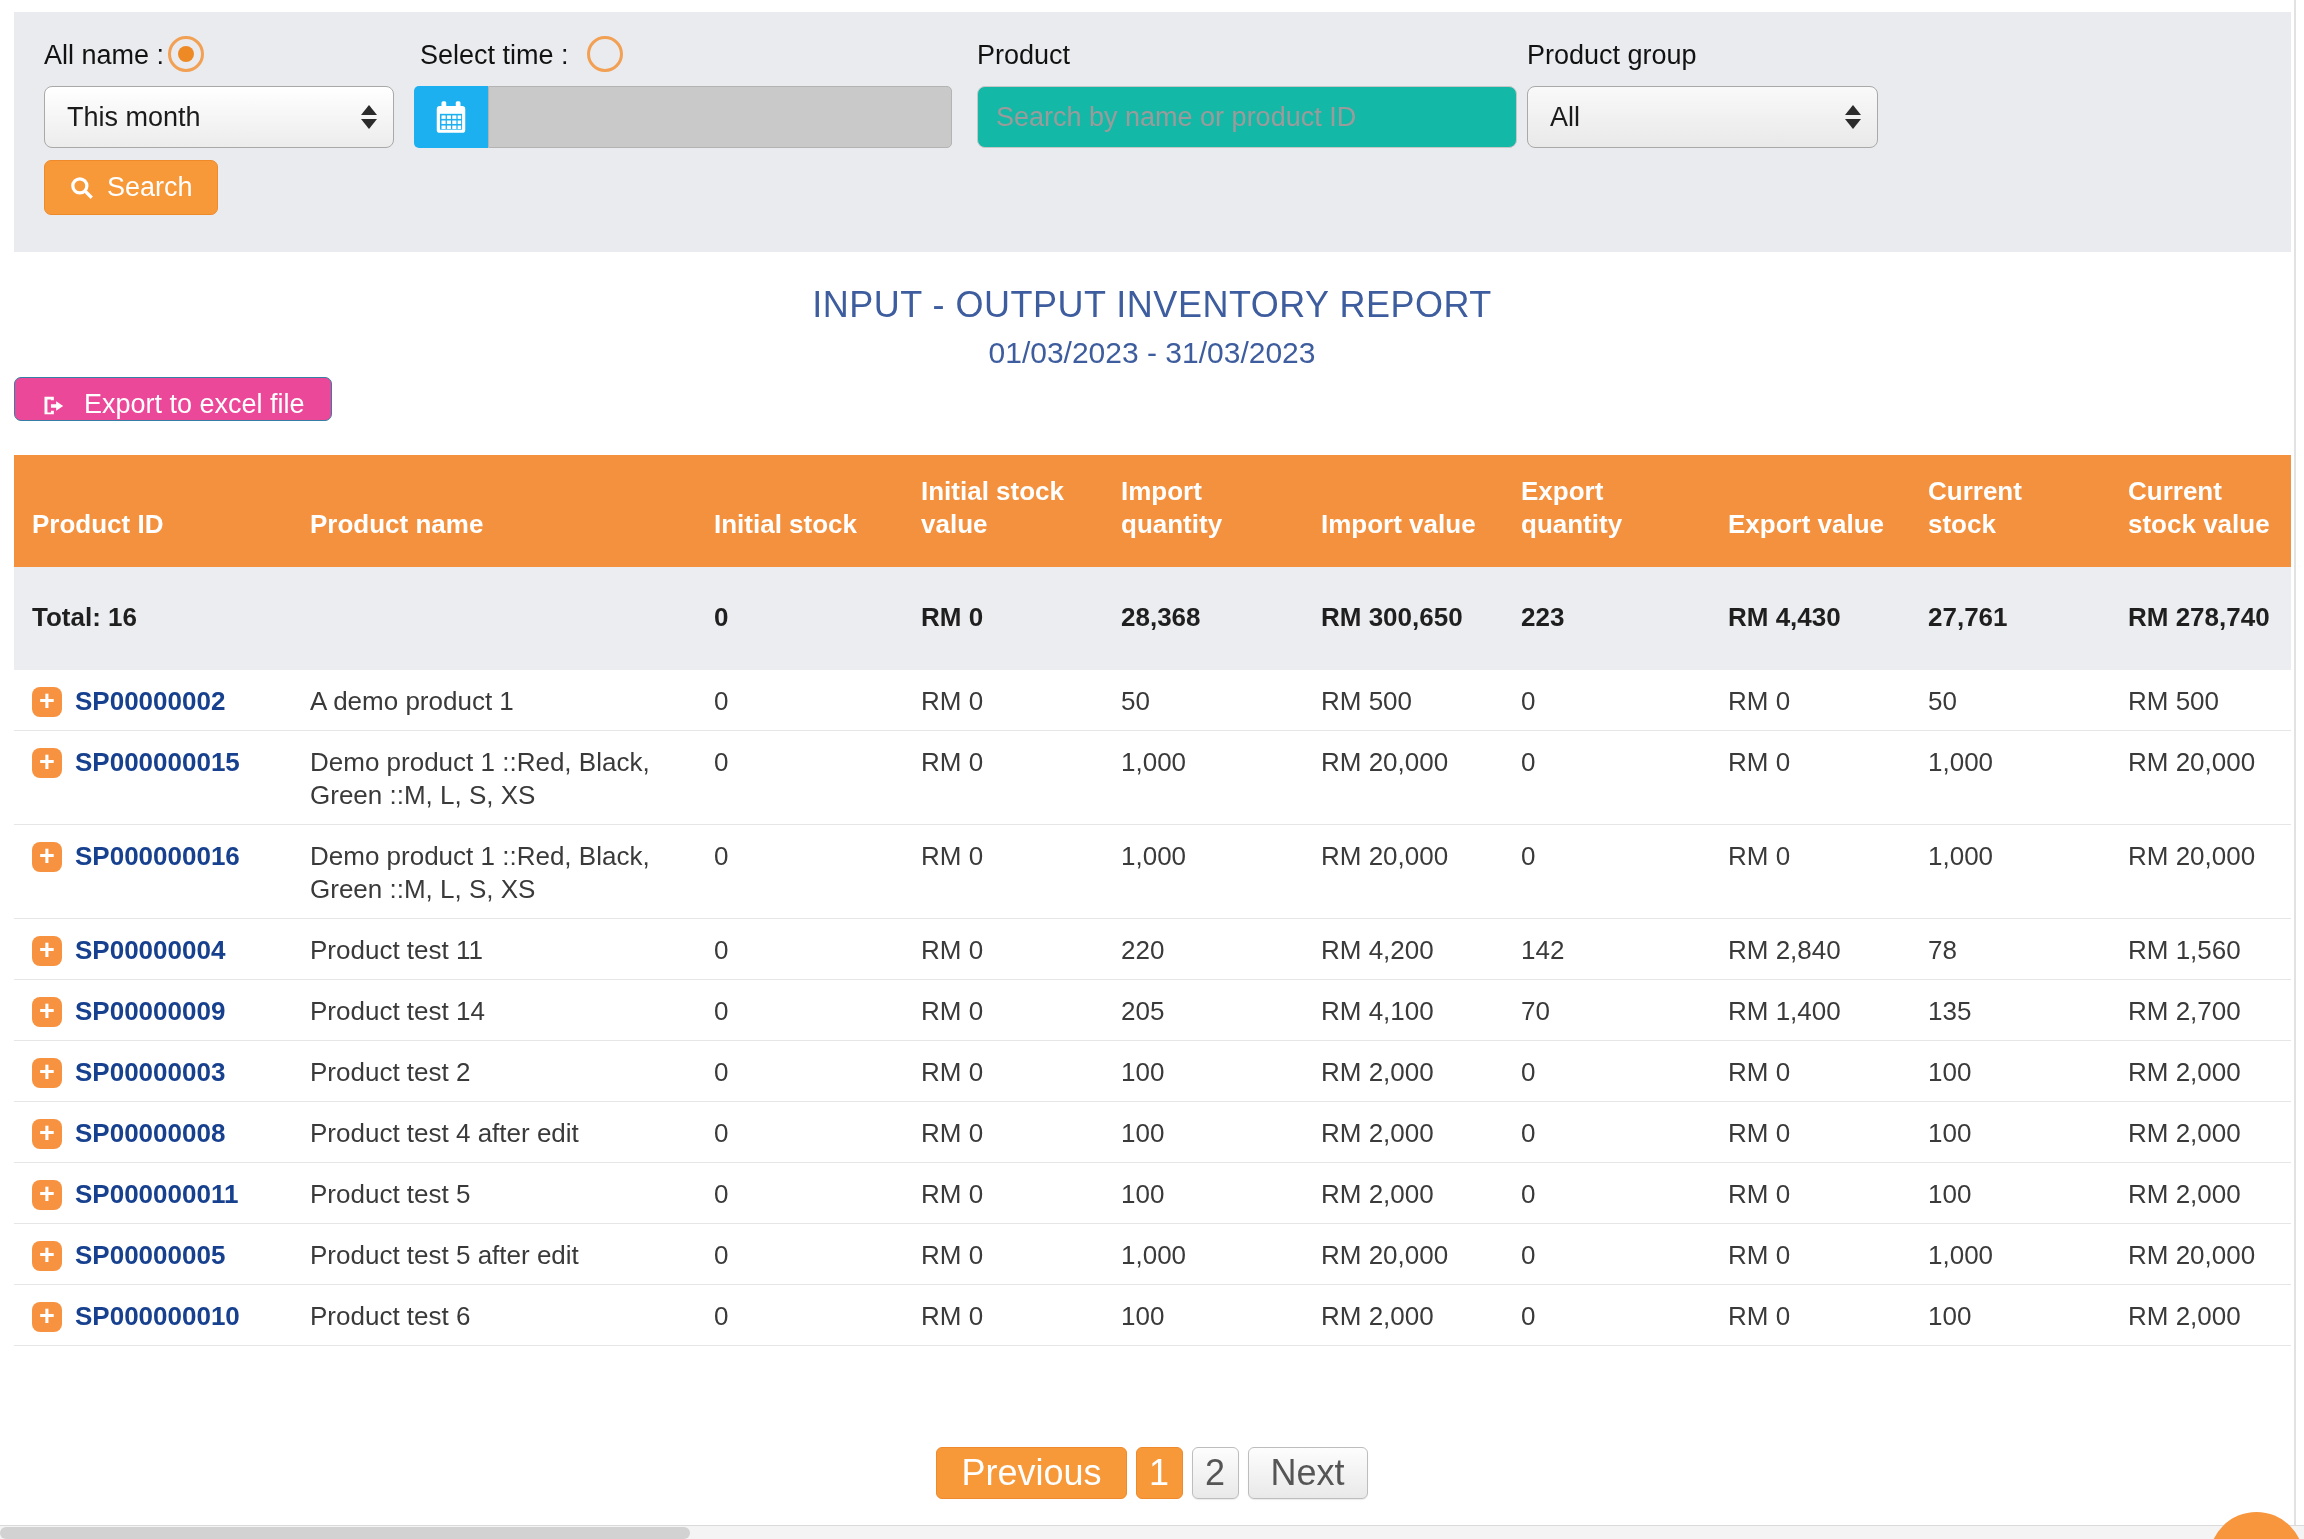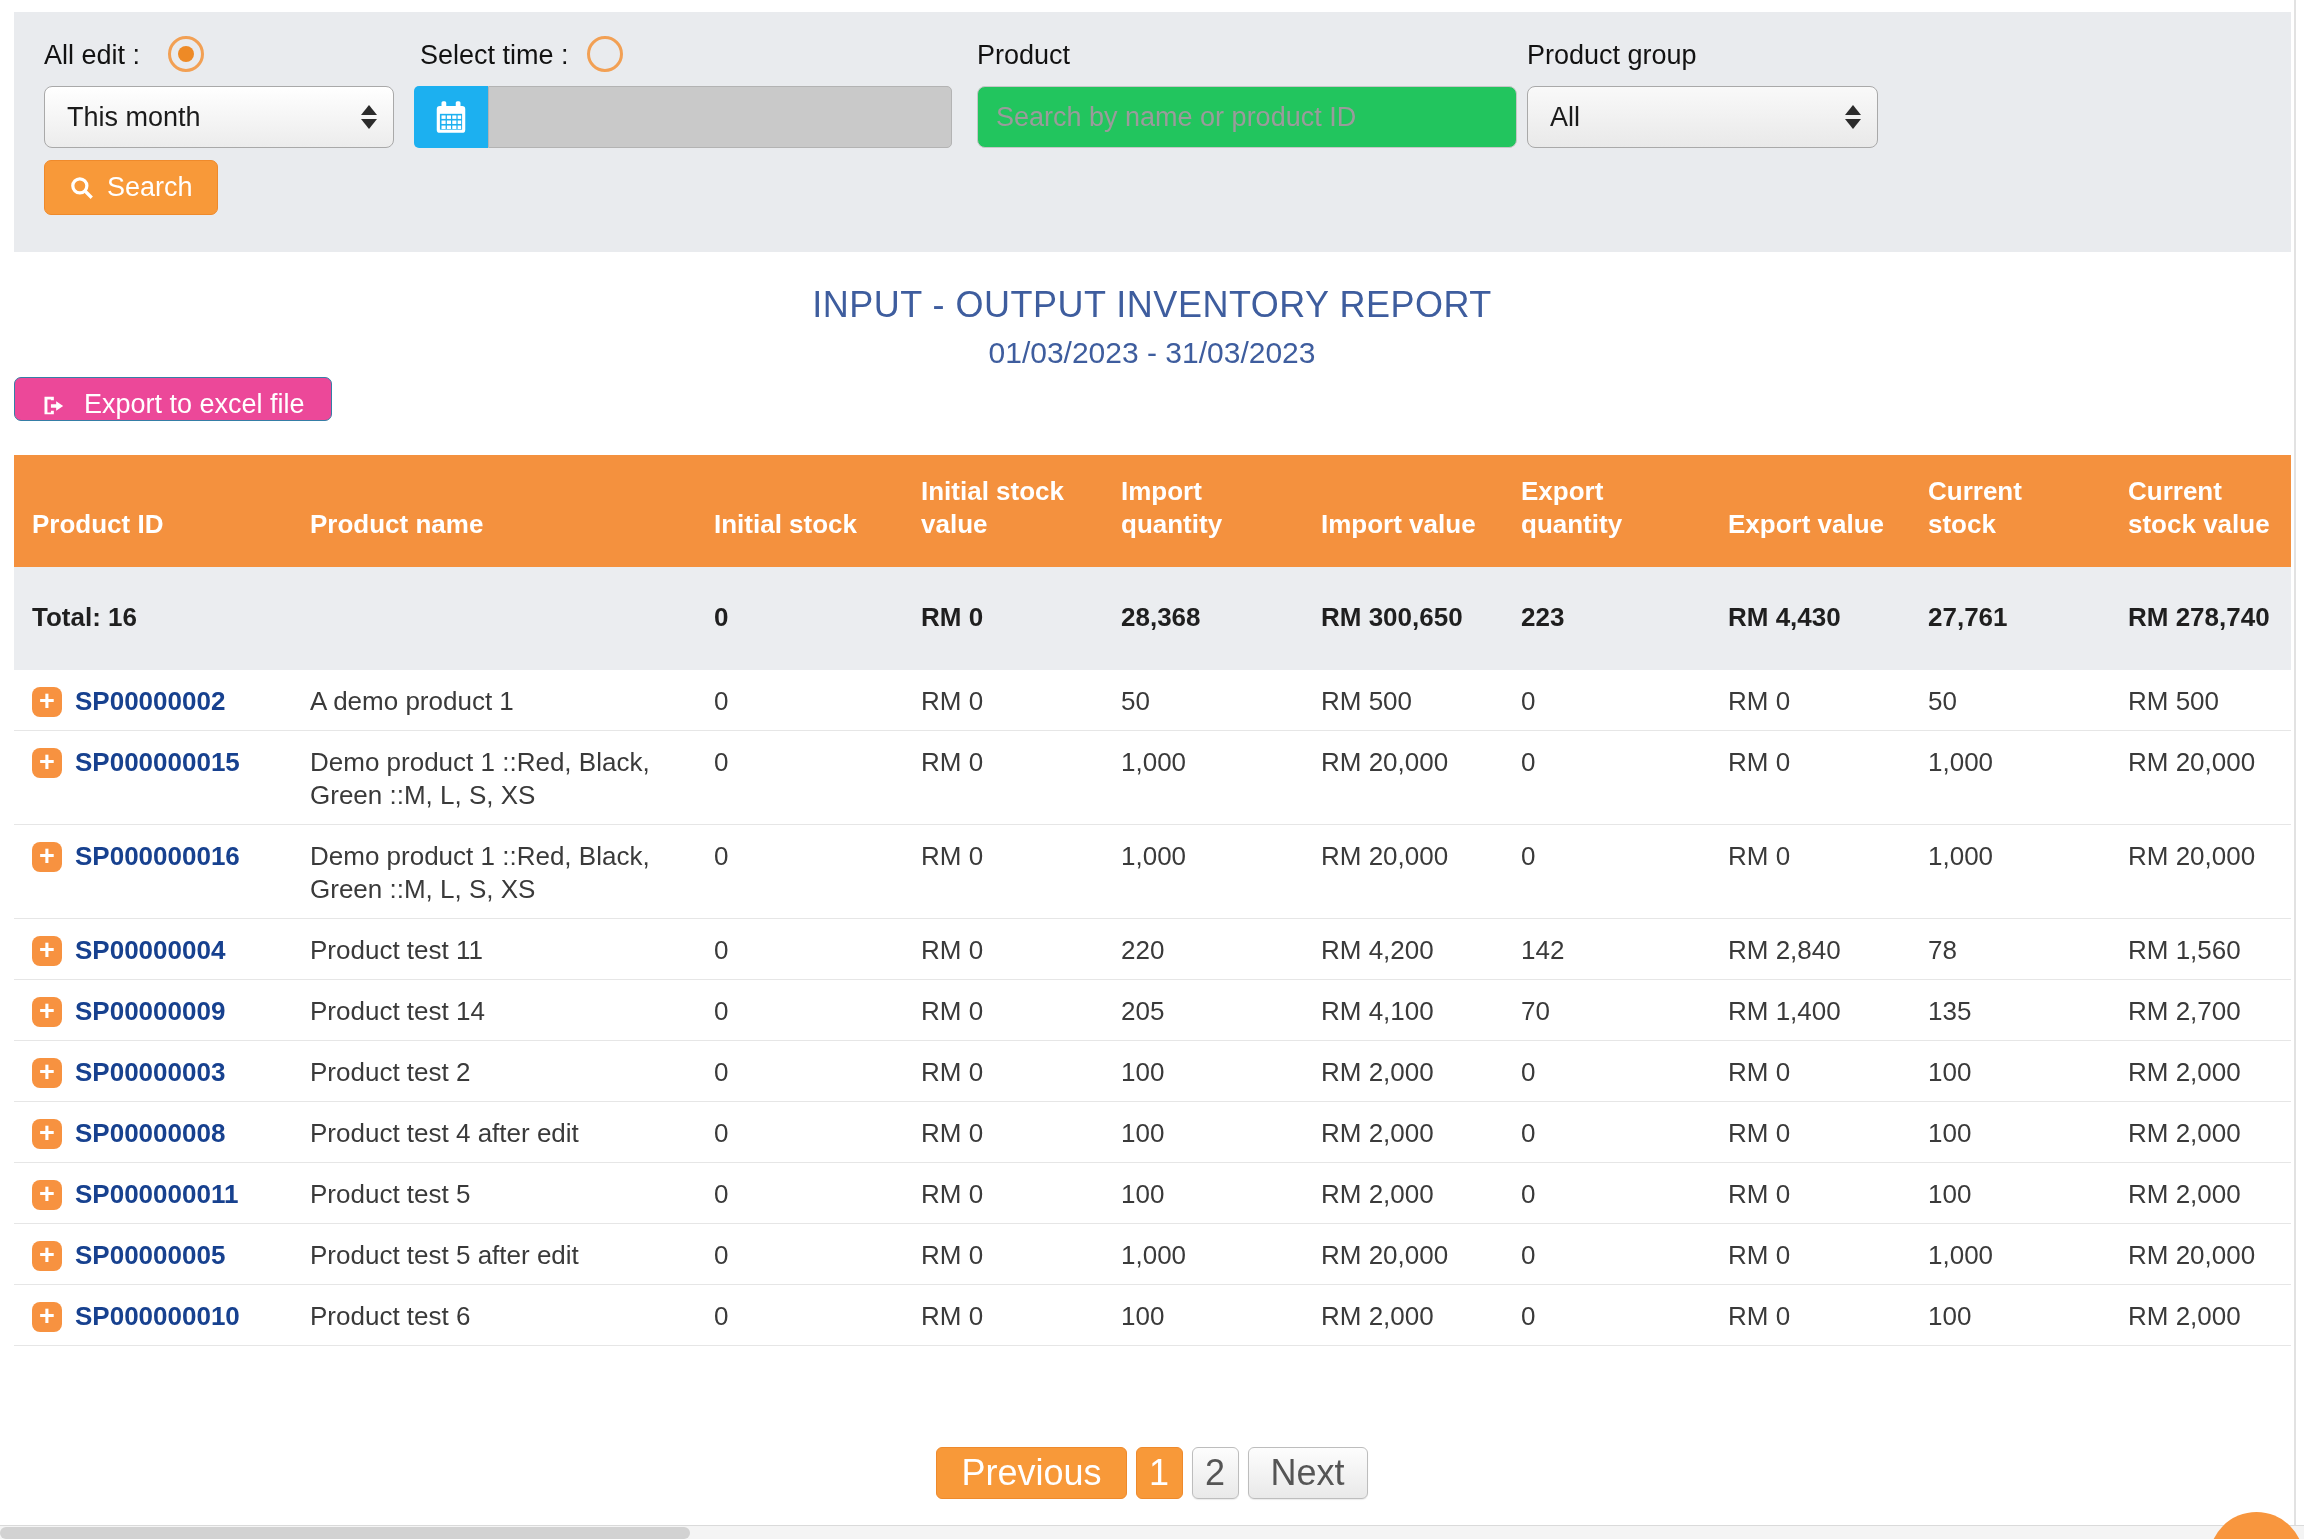--- a/index.html
+++ b/index.html
@@ -16,21 +16,21 @@
           background:linear-gradient(#ffffff,#ececec);display:flex;align-items:center;
           padding:0 46px 0 22px;font-size:27px;color:#1b1b1b;cursor:pointer;}
   .selbox .arrows{position:absolute;right:16px;top:50%;transform:translateY(-50%);display:flex;flex-direction:column;gap:4px;}
   .selbox .arrows i{display:block;width:0;height:0;border-left:8px solid transparent;border-right:8px solid transparent;}
   .selbox .arrows i.up{border-bottom:10px solid #2b2b2b;}
   .selbox .arrows i.dn{border-top:10px solid #2b2b2b;}
   .cal-btn{position:absolute;left:400px;top:74px;width:74px;height:62px;background:#1cb0f0;border:0;
            border-radius:5px 0 0 5px;display:flex;align-items:center;justify-content:center;cursor:pointer;}
   .date-input{position:absolute;left:474px;top:74px;width:464px;height:62px;box-sizing:border-box;
               background:#c9c9c9;border:1px solid #b3b3b3;border-radius:0 5px 5px 0;}
-  .text-input{position:absolute;top:74px;height:62px;box-sizing:border-box;background:#22c55e;
+  .text-input{position:absolute;top:74px;height:62px;box-sizing:border-box;background:#14b8a6;
               border:1px solid #c7c7c7;border-radius:8px;font-size:27px;padding:3px 18px;
               font-family:"Liberation Sans",sans-serif;color:#333;}
   .text-input::placeholder{color:#9b9b9b;}
   .search-btn{position:absolute;left:30px;top:148px;height:55px;padding:0 24px;background:#f89939;
               border:1px solid #ef8a2b;border-radius:7px;color:#fff;font-size:27px;
               display:flex;align-items:center;gap:12px;cursor:pointer;font-family:"Liberation Sans",sans-serif;}
 
   
   .report-title{position:absolute;left:0;top:284px;width:100%;text-align:center;
                 font-size:36px;font-weight:normal;color:#3e5d9e;letter-spacing:.5px;}
@@ -67,21 +67,21 @@
   .hscroll-thumb{position:absolute;left:0;bottom:0;width:690px;height:12px;background:#d2d2d2;border-radius:6px;}
   .right-edge{position:absolute;left:2294px;top:0;width:2px;height:1539px;background:#e2e2e2;}
   .fab{position:absolute;left:2209px;top:1512px;width:95px;height:95px;border-radius:50%;background:#f8963e;cursor:pointer;}
 </style>
 </head>
 <body>
 
 <div class="page">
 
   <div class="filter-panel">
-    <span class="flabel" style="left:30px">All edit :</span>
+    <span class="flabel" style="left:30px">All name :</span>
     <span class="radio" style="left:154px">
         <span class="dot"></span>
       </span>
 
     <span class="flabel" style="left:406px">Select time :</span>
     <span class="radio" style="left:573px"></span>
 
     <span class="flabel" style="left:963px">Product</span>
     <span class="flabel" style="left:1513px">Product group</span>
 

